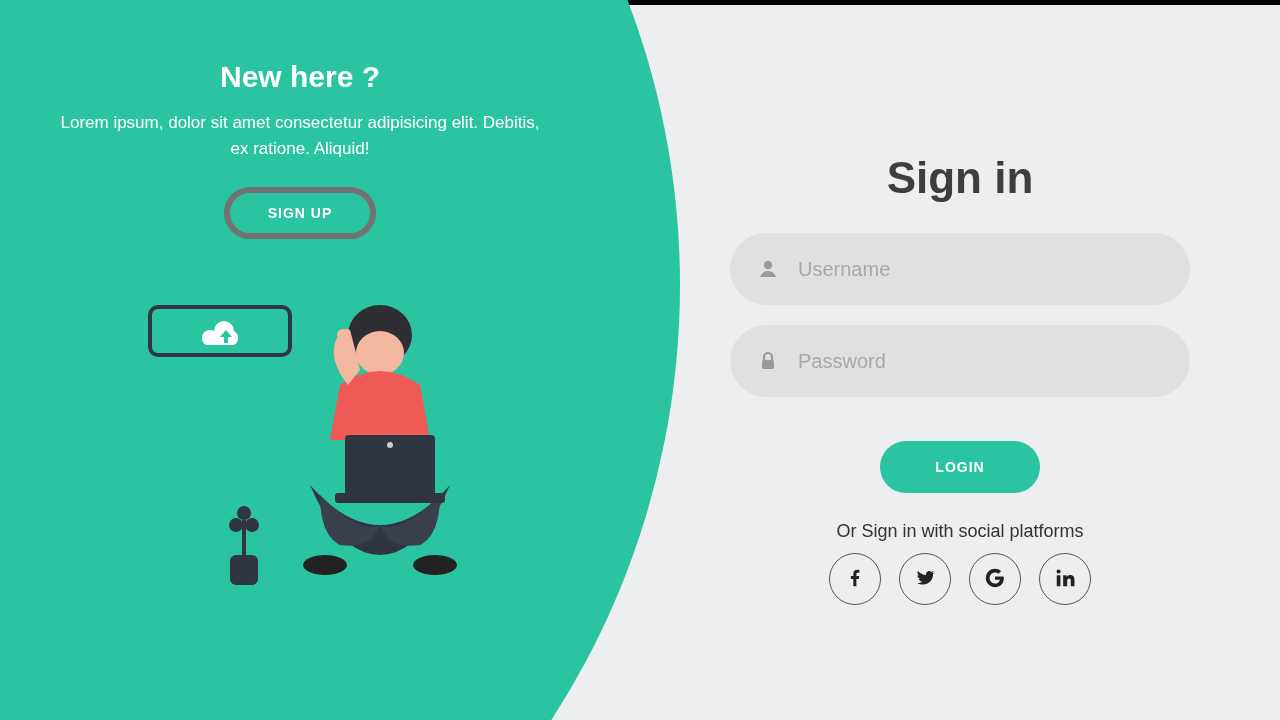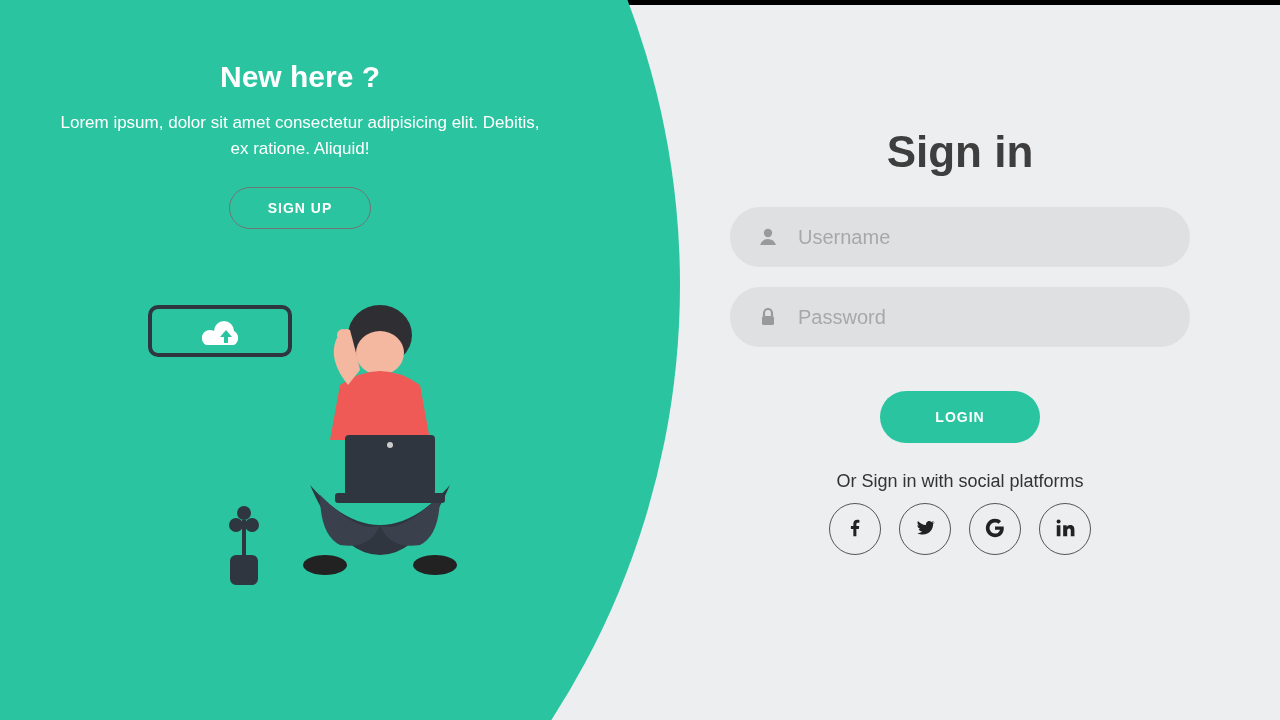--- a/index.html
+++ b/index.html
@@ -19,50 +19,50 @@
       position: absolute;
       top: 55px; left: 60px;
       width: 480px;
       text-align: center;
       color: #fff;
     }
     .promo h2 { font-size: 30px; font-weight: 700; margin-bottom: 16px; }
     .promo p { font-size: 17px; line-height: 1.55; margin-bottom: 24px; text-align: center; }
     .signup-btn {
       display: inline-block;
-      border: 1px solid #737373;
+      border: 6px solid #737373;
       color: #fff;
       font-weight: 700;
       font-size: 14px;
       letter-spacing: 1px;
       padding: 12px 38px;
       border-radius: 40px;
       background: transparent;
       cursor: pointer;
     }
 
     .illustration {
       position: absolute;
       left: 130px; top: 280px;
       width: 380px; height: 330px;
     }
 
     .form-panel {
       position: absolute;
-      right: 90px; top: 122px;
+      right: 90px; top: 148px;
       width: 460px;
       text-align: center;
     }
     .form-panel h1 { font-size: 44px; font-weight: 800; color: #3e3e3e; margin-bottom: 30px; }
     .field {
       display: flex; align-items: center;
       background: #dfe0e2;
       border-radius: 40px;
       padding: 0 26px;
-      height: 60px;
+      height: 72px;
       margin-bottom: 20px;
     }
     .field .ficon { width: 24px; height: 24px; flex-shrink: 0; }
     .field input {
       flex: 1;
       border: none; outline: none; background: transparent;
       font-size: 20px; color: #777;
       margin-left: 18px;
       font-weight: 500;
     }

